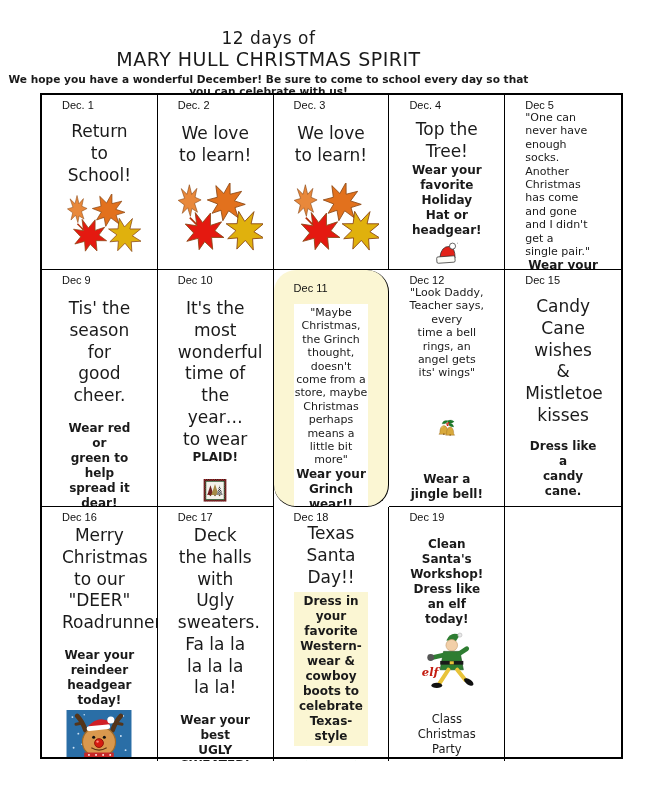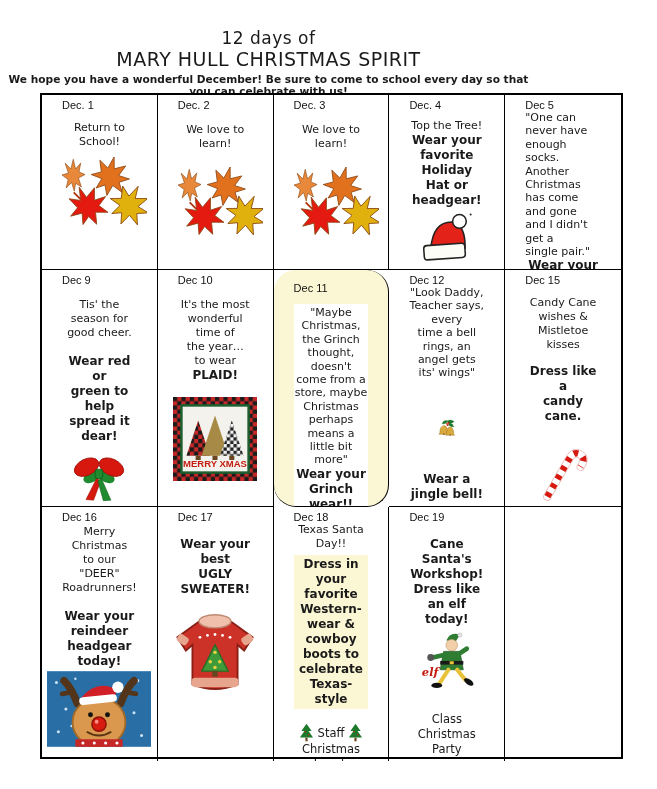--- a/index.html
+++ b/index.html
@@ -13,21 +13,21 @@
 
   .calendar { position:absolute; left:40px; top:93px; width:583px; height:666px;
     display:grid; grid-template-columns:repeat(5,1fr); grid-template-rows:175px 237px 254px;
     border:2px solid #000; background:#fff; }
   .cell { border-right:1px solid #000; border-bottom:1px solid #000; padding:4px 20px;
     display:flex; flex-direction:column; align-items:center; overflow:hidden; }
   .cell:nth-child(5n) { border-right:none; }
   .cell:nth-child(n+11) { border-bottom:none; }
   .date { align-self:flex-start; font-family:"Liberation Sans", sans-serif; font-size:11px; color:#111; }
   .body, .bold, .italic, .quote, .footer { white-space:pre-line; text-align:center; width:100%; }
-  .body { font-size:11px; line-height:1.28; }
+  .body { font-size:17px; line-height:1.28; }
   .bold { font-size:12px; font-weight:bold; line-height:1.25; }
   .italic { font-size:11.5px; font-style:italic; line-height:1.28; }
   .quote { font-size:11px; line-height:1.22; }
   .quote.left { text-align:left; }
   .footer { font-size:11.5px; line-height:1.3; }
   .u { text-decoration:underline; }
   .mt2{margin-top:2px}.mt4{margin-top:4px}.mt8{margin-top:8px}
   .mt10{margin-top:10px}.mt12{margin-top:12px}.mt14{margin-top:14px}.mt16{margin-top:16px}.mt20{margin-top:20px}
   .yellow-cell { background:#FBF6D3;border-radius:22px; }
   .white-box { background:#ffffff; padding:2px 1px; width:100%; }
@@ -442,20 +442,23 @@
       <div class="bold mt14">Wear your
 reindeer headgear
 today!</div>
       <svg class="img mt2" width="104" height="76">
           <use href="#reindeer"></use>
         </svg>
     </div>
 
     <div class="cell">
       <div class="date">Dec 17</div>
+      <div class="body mt2">Deck the halls with
+Ugly sweaters.
+Fa la la la la la la la!</div>
       <div class="bold mt14">Wear your best
 UGLY SWEATER!</div>
       <svg class="img mt8" width="94" height="90">
           <use href="#sweater"></use>
         </svg>
     </div>
 
     <div class="cell">
       <div class="date">Dec 18</div>
       <div class="body">Texas Santa Day!!</div>
@@ -477,21 +480,21 @@
         <span>Staff</span>
         <svg class="img" width="15" height="19">
             <use href="#minitree"></use>
           </svg>
       </div>
       <div class="footer">Christmas Lunch</div>
     </div>
 
     <div class="cell">
       <div class="date">Dec 19</div>
-      <div class="bold mt14">Cane Santa's
+      <div class="bold mt14">Clean Santa's
 Workshop!
 Dress like an elf
 today!</div>
       <svg class="img mt4" width="80" height="80">
           <use href="#elf"></use>
         </svg>
       <div class="footer mt20">Class
 Christmas Party</div>
     </div>
 

